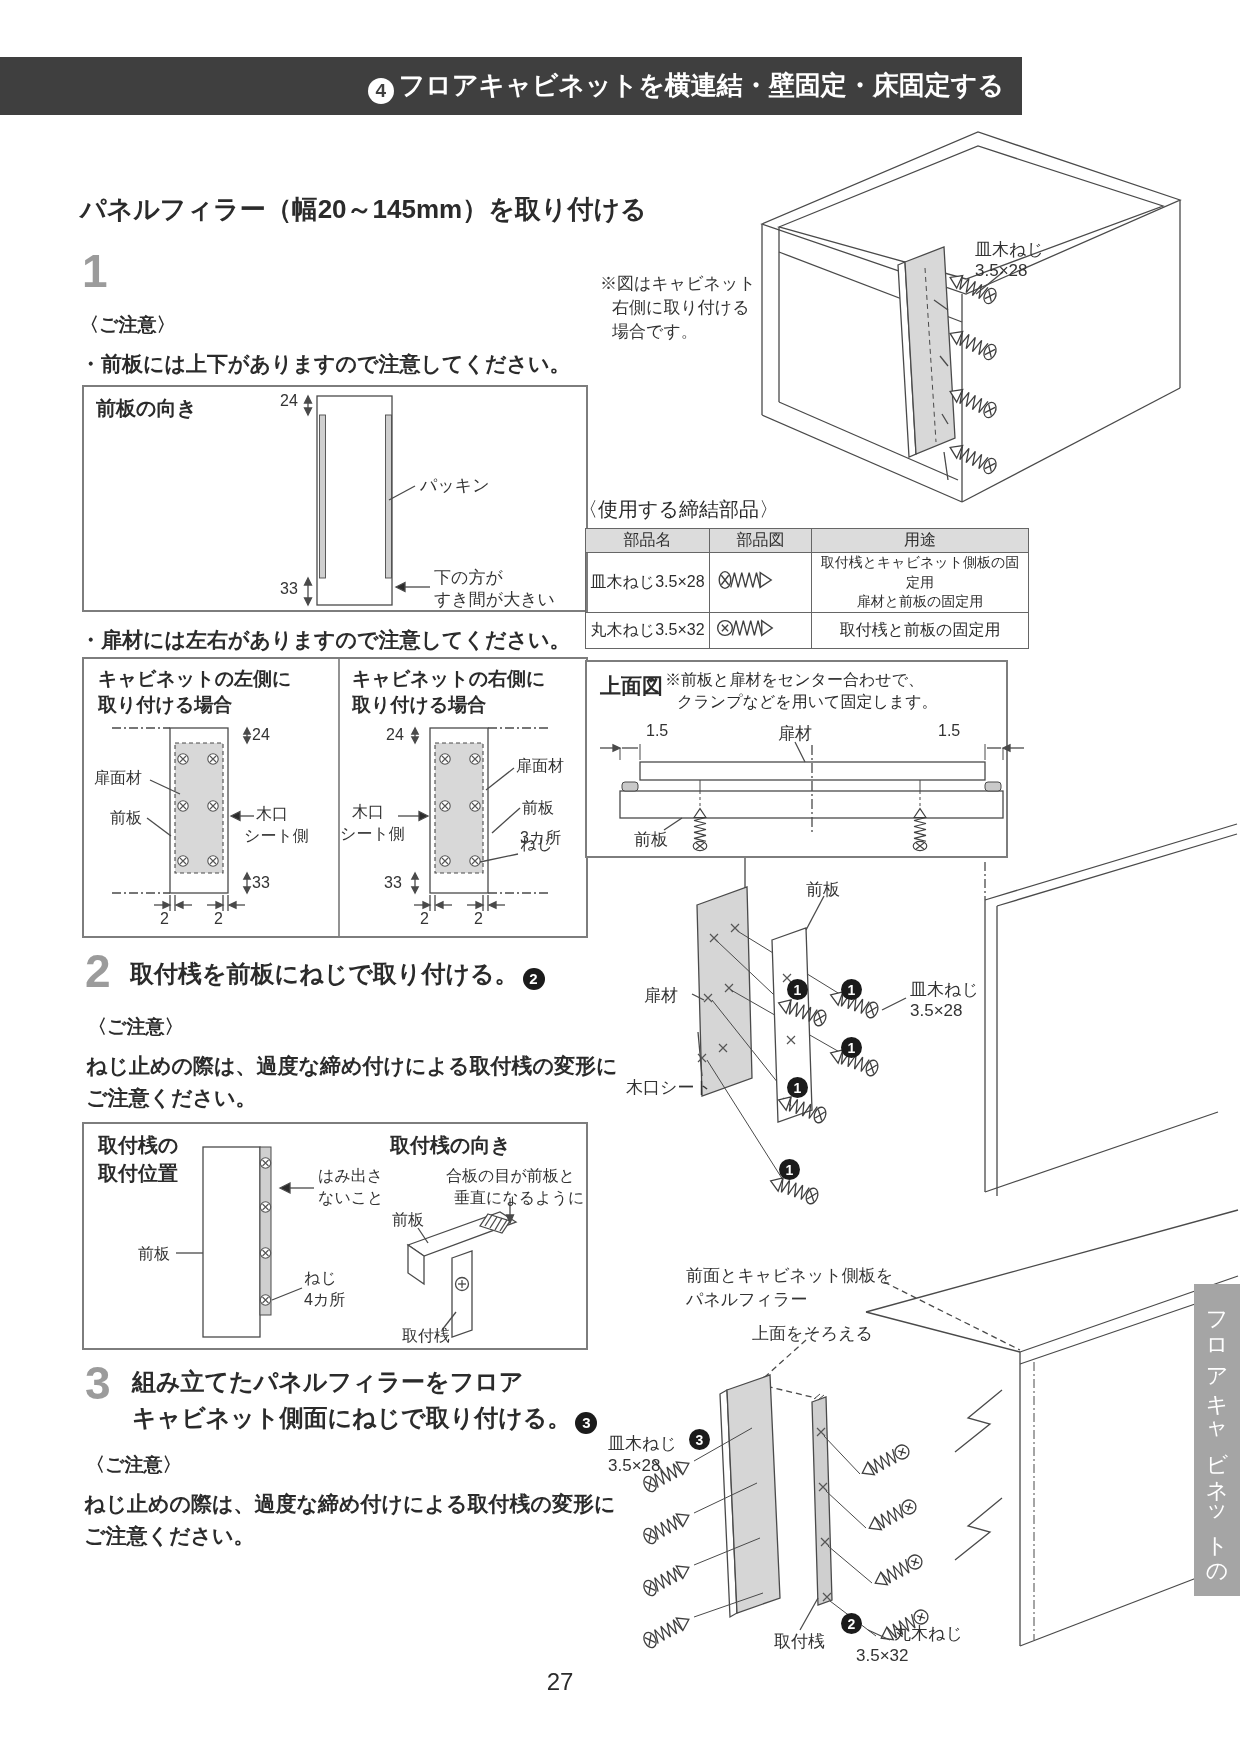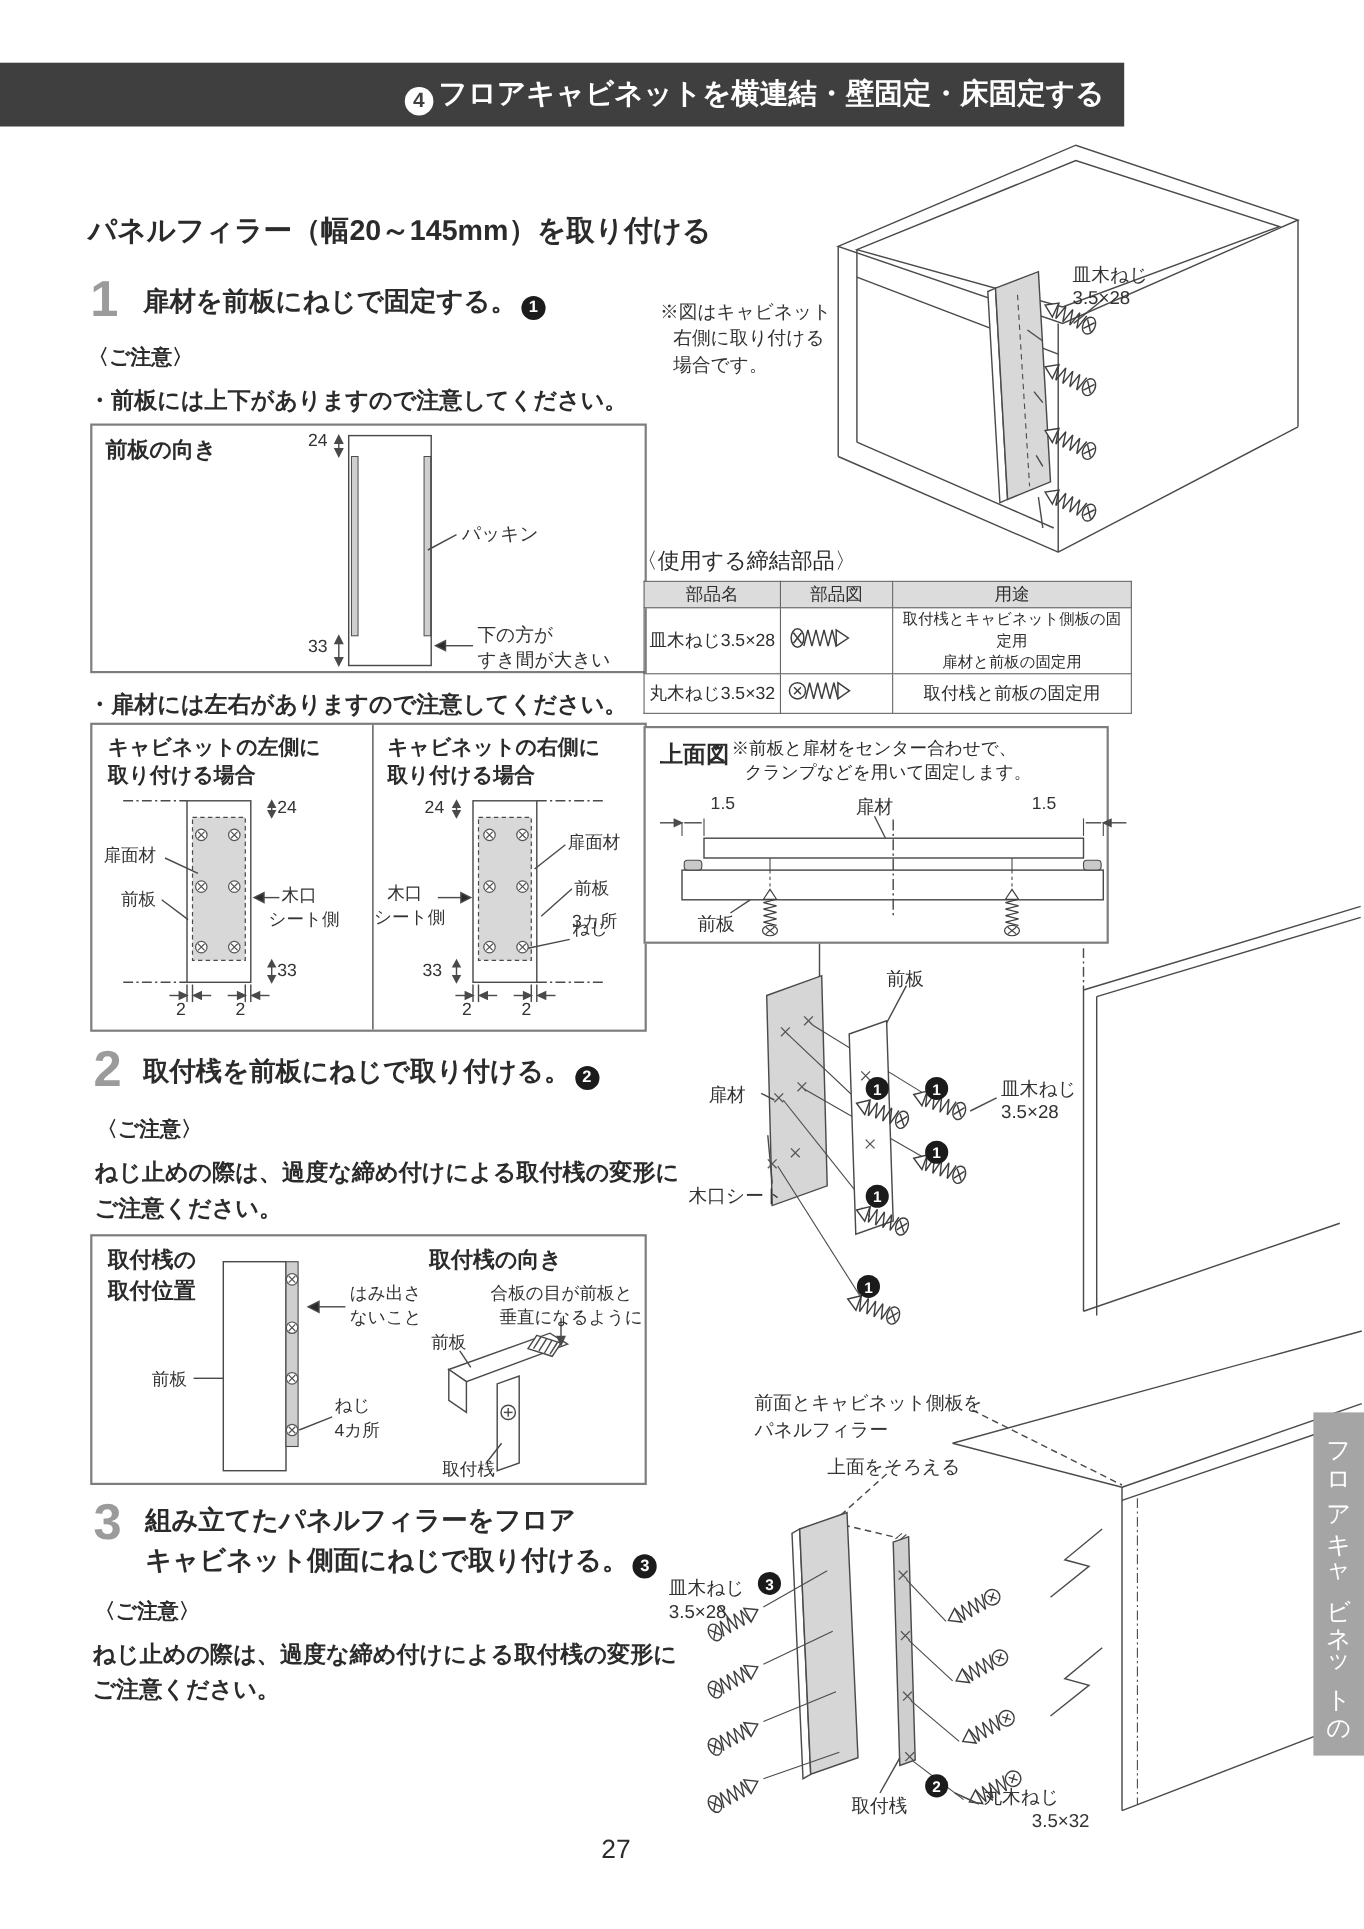--- a/index.html
+++ b/index.html
@@ -72,21 +72,20 @@
     </defs>
   </svg>
 
   <div class="header-bar">
     <span class="htxt"><span class="hbadge">4</span><span>フロアキャビネットを横連結・壁固定・床固定する</span></span>
   </div>
 
   <div class="t title" style="left:80px;top:192px;">パネルフィラー（幅20～145mm）を取り付ける</div>
 
   <div class="t step-num" style="left:82px;top:248px;">1</div>
-  <div class="t step-text" style="left:130px;top:258px;"><span>扉材を前板にねじで固定する。</span><span class="ibadge">1</span></div>
 
   <div class="t caution" style="left:80px;top:312px;">〈ご注意〉</div>
   <div class="t note" style="left:80px;top:350px;">・前板には上下がありますので注意してください。</div>
 
   <div class="box" style="left:82px;top:385px;width:506px;height:227px;"></div>
   <div class="t fig-title" style="left:96px;top:395px;">前板の向き</div>
   <div class="t dim" style="left:280px;top:392px;">24</div>
   <div class="t dim" style="left:280px;top:580px;">33</div>
   <div class="t lbl" style="left:420px;top:474px;">パッキン</div>
   <div class="t lbl" style="left:434px;top:566px;">下の方が</div>
@@ -212,21 +211,21 @@
 
   <div class="t lbl" style="left:686px;top:1264px;">前面とキャビネット側板を</div>
   <div class="t lbl" style="left:686px;top:1288px;">パネルフィラー</div>
   <div class="t lbl" style="left:752px;top:1322px;">上面をそろえる</div>
   <div class="t lbl" style="left:608px;top:1432px;">皿木ねじ</div>
   <div class="t lbl" style="left:608px;top:1456px;">3.5×28</div>
   <div class="badge" style="left:689px;top:1429px;">3</div>
   <div class="badge" style="left:841px;top:1613px;">2</div>
   <div class="t lbl" style="left:774px;top:1630px;">取付桟</div>
   <div class="t lbl" style="left:894px;top:1622px;">丸木ねじ</div>
-  <div class="t lbl" style="left:938px;top:1646px;">3.5×32</div>
+  <div class="t lbl" style="left:856px;top:1646px;">3.5×32</div>
 
   <div class="side-tab">フロアキャビネットの設置</div>
   <div class="pagenum">27</div>
 
   <svg class="overlay" width="1240" height="1754" viewBox="0 0 1240 1754" stroke="#4a4a4a" stroke-width="1.3" fill="none">
 
     <g>
       <rect x="317" y="396" width="75" height="209" fill="#fff"></rect>
       <rect x="319.5" y="415" width="6" height="163" fill="#cfcfcf" stroke-width="0.9"></rect>
       <rect x="385.5" y="415" width="6" height="163" fill="#cfcfcf" stroke-width="0.9"></rect>

